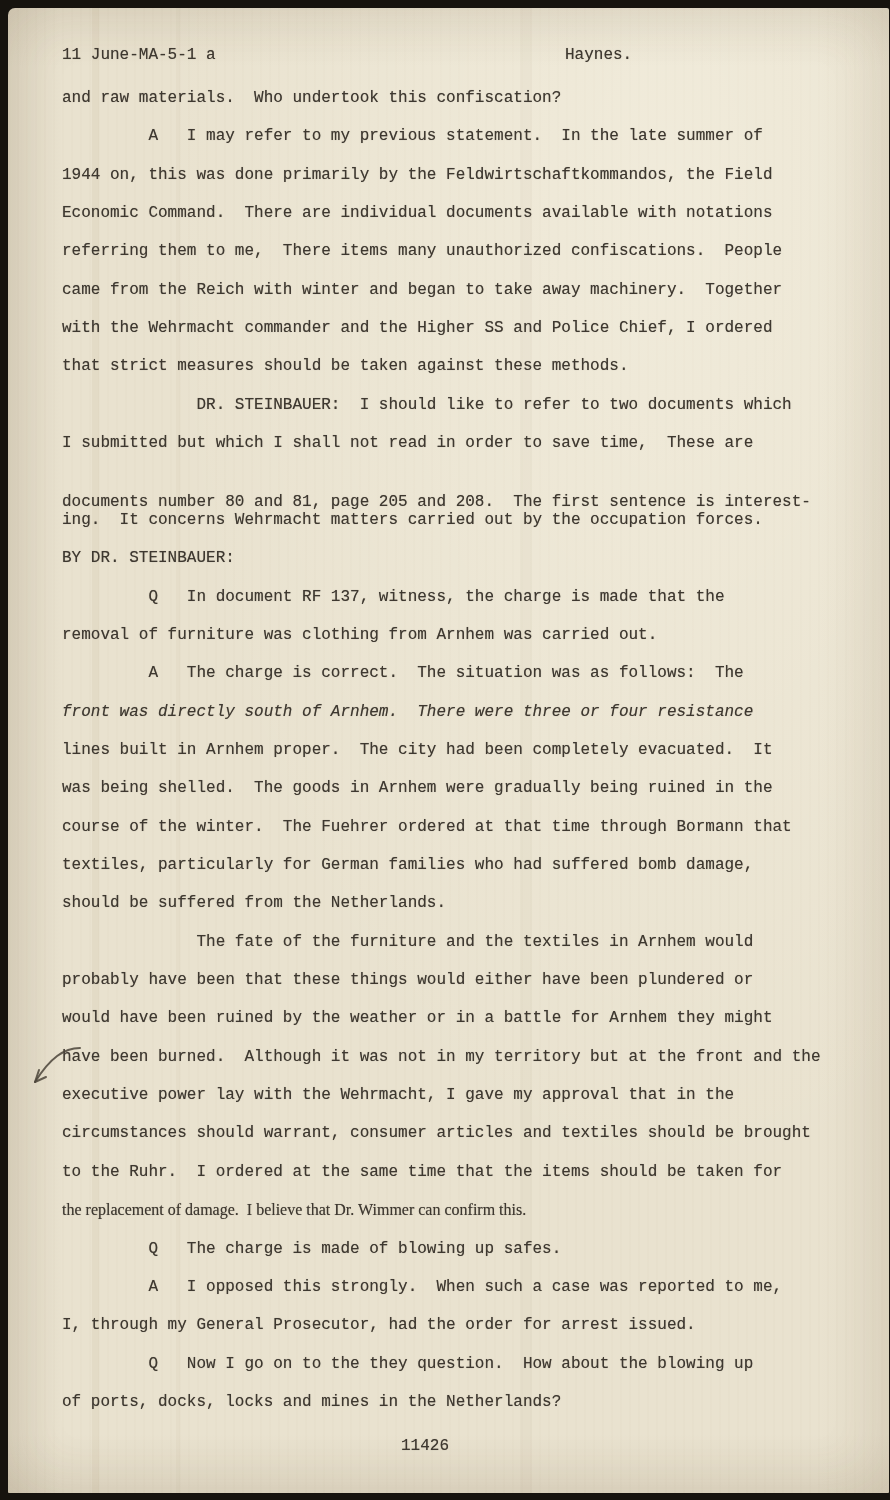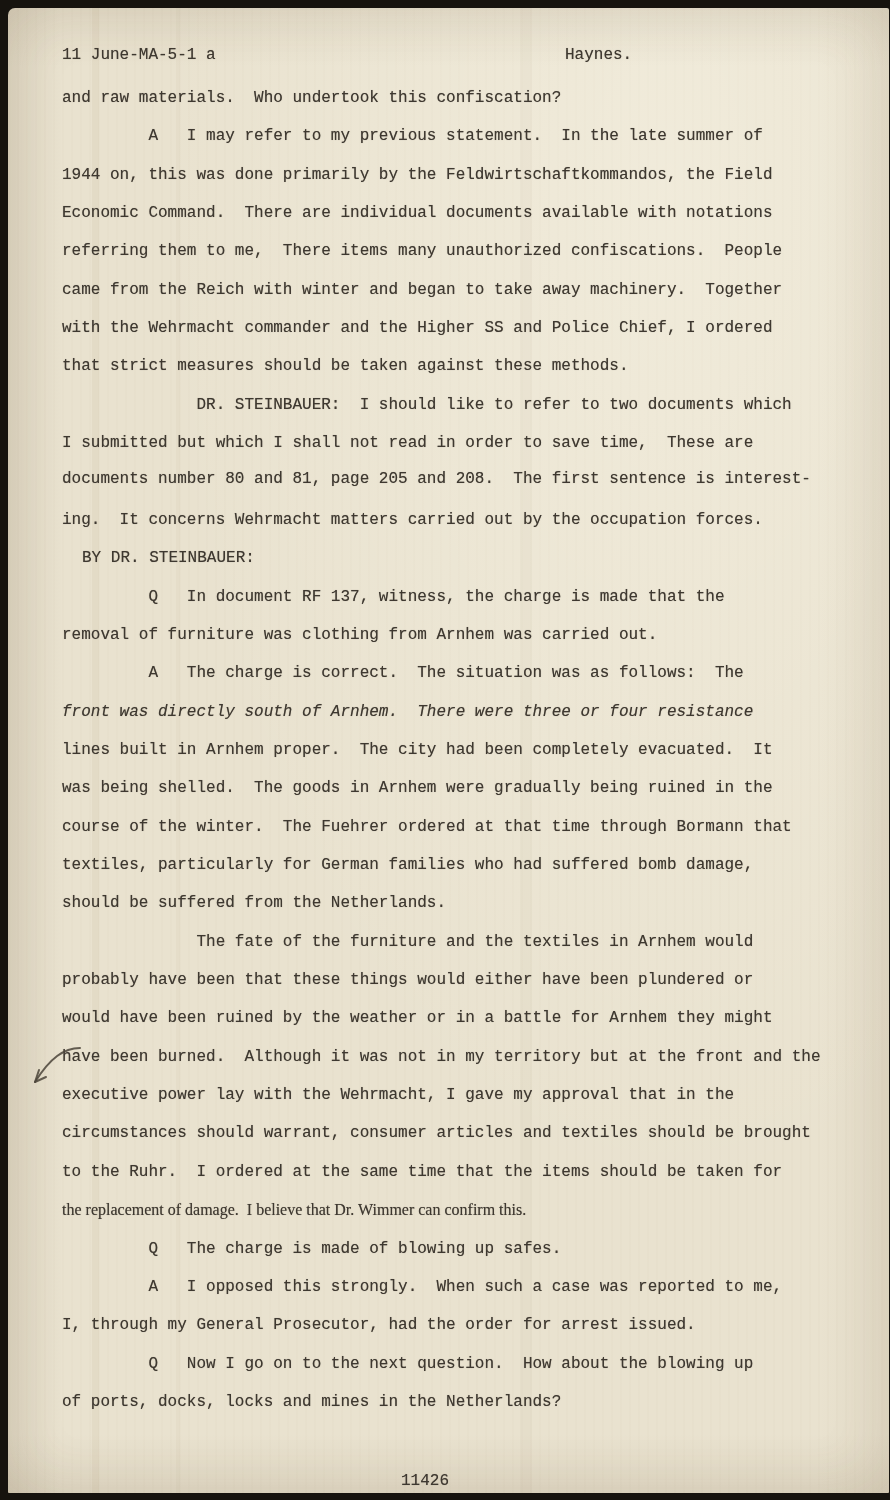--- a/index.html
+++ b/index.html
@@ -30,21 +30,21 @@
     position:absolute;
     white-space:pre;
     font:16px/20px "Liberation Mono","DejaVu Sans Mono",monospace;
     color:#3e3830;
     text-shadow:0 0 0.7px rgba(62,56,48,0.55);
   }
   .hline{top:37px;}
   #docket{left:54px;}
   #reporter{left:557px;}
   .line{left:54px;}
-  .pagenum{left:393px;top:1428px;margin-top:35px;}
+  .pagenum{left:393px;top:1428px;}
   .arrow-svg{position:absolute;left:8px;top:1030px;pointer-events:none;}
 </style>
 </head>
 <body>
 
 <div class="scan">
   <div class="paper">
 
     <div class="streak s1"></div>
     <div class="streak s2"></div>
@@ -58,44 +58,44 @@
         <div class="line" style="top: 80px; text-align: center;">and raw materials.  Who undertook this confiscation?</div>
         <div class="line" style="top: 118.35px;">         A   I may refer to my previous statement.  In the late summer of</div>
         <div class="line" style="top: 156.7px;">1944 on, this was done primarily by the Feldwirtschaftkommandos, the Field</div>
         <div class="line" style="top: 195.05px;">Economic Command.  There are individual documents available with notations</div>
         <div class="line" style="top: 233.4px;">referring them to me,  There items many unauthorized confiscations.  People</div>
         <div class="line" style="top: 271.75px;">came from the Reich with winter and began to take away machinery.  Together</div>
         <div class="line" style="top: 310.1px;">with the Wehrmacht commander and the Higher SS and Police Chief, I ordered</div>
         <div class="line" style="top: 348.45px;">that strict measures should be taken against these methods.</div>
         <div class="line" style="top: 386.8px;">              DR. STEINBAUER:  I should like to refer to two documents which</div>
         <div class="line" style="top: 425.15px;">I submitted but which I shall not read in order to save time,  These are</div>
-        <div class="line" style="top: 461px;">documents number 80 and 81, page 205 and 208.  The first sentence is interest-</div>
+        <div class="line" style="top: 484px;">documents number 80 and 81, page 205 and 208.  The first sentence is interest-</div>
         <div class="line" style="top: 501.85px;">ing.  It concerns Wehrmacht matters carried out by the occupation forces.</div>
-        <div class="line" style="top: 540.2px; margin-left: 20px;">BY DR. STEINBAUER:</div>
+        <div class="line" style="top: 540.2px;">BY DR. STEINBAUER:</div>
         <div class="line" style="top: 578.55px;">         Q   In document RF 137, witness, the charge is made that the</div>
         <div class="line" style="top: 616.9px;">removal of furniture was clothing from Arnhem was carried out.</div>
         <div class="line" style="top: 655.25px; text-align: center;">         A   The charge is correct.  The situation was as follows:  The</div>
         <div class="line" style="top: 693.6px; font-style: italic;">front was directly south of Arnhem.  There were three or four resistance</div>
         <div class="line" style="top: 731.95px;">lines built in Arnhem proper.  The city had been completely evacuated.  It</div>
         <div class="line" style="top: 770.3px;">was being shelled.  The goods in Arnhem were gradually being ruined in the</div>
         <div class="line" style="top: 808.65px;">course of the winter.  The Fuehrer ordered at that time through Bormann that</div>
         <div class="line" style="top: 847px;">textiles, particularly for German families who had suffered bomb damage,</div>
         <div class="line" style="top: 885.35px;">should be suffered from the Netherlands.</div>
         <div class="line" style="top: 923.7px;">              The fate of the furniture and the textiles in Arnhem would</div>
         <div class="line" style="top: 962.05px;">probably have been that these things would either have been plundered or</div>
         <div class="line" style="top: 1000.4px;">would have been ruined by the weather or in a battle for Arnhem they might</div>
         <div class="line" style="top: 1038.75px;">have been burned.  Although it was not in my territory but at the front and the</div>
         <div class="line" style="top: 1077.1px;">executive power lay with the Wehrmacht, I gave my approval that in the</div>
         <div class="line" style="top: 1115.45px;">circumstances should warrant, consumer articles and textiles should be brought</div>
         <div class="line" style="top: 1153.8px;">to the Ruhr.  I ordered at the same time that the items should be taken for</div>
         <div class="line" style="top: 1192.15px; font-family: Liberation Serif, serif;">the replacement of damage.  I believe that Dr. Wimmer can confirm this.</div>
         <div class="line" style="top: 1230.5px;">         Q   The charge is made of blowing up safes.</div>
         <div class="line" style="top: 1268.85px;">         A   I opposed this strongly.  When such a case was reported to me,</div>
         <div class="line" style="top: 1307.2px;">I, through my General Prosecutor, had the order for arrest issued.</div>
-        <div class="line" style="top: 1345.55px;">         Q   Now I go on to the next question.  How about the blowing up</div>
+        <div class="line" style="top: 1345.55px;">         Q   Now I go on to the they question.  How about the blowing up</div>
         <div class="line" style="top: 1383.9px;">of ports, docks, locks and mines in the Netherlands?</div>
       </div>
 
     <svg class="arrow-svg" width="80" height="64" viewBox="0 0 80 64">
       <path d="M64,10 C48,10 34,20 19,44" fill="none" stroke="#4b443a" stroke-width="2" stroke-linecap="round" opacity="0.85"></path>
       <path d="M19,44 L30,39 M19,44 L23,32" fill="none" stroke="#4b443a" stroke-width="2" stroke-linecap="round" opacity="0.85"></path>
     </svg>
 
     <div class="pagenum">11426</div>
 

